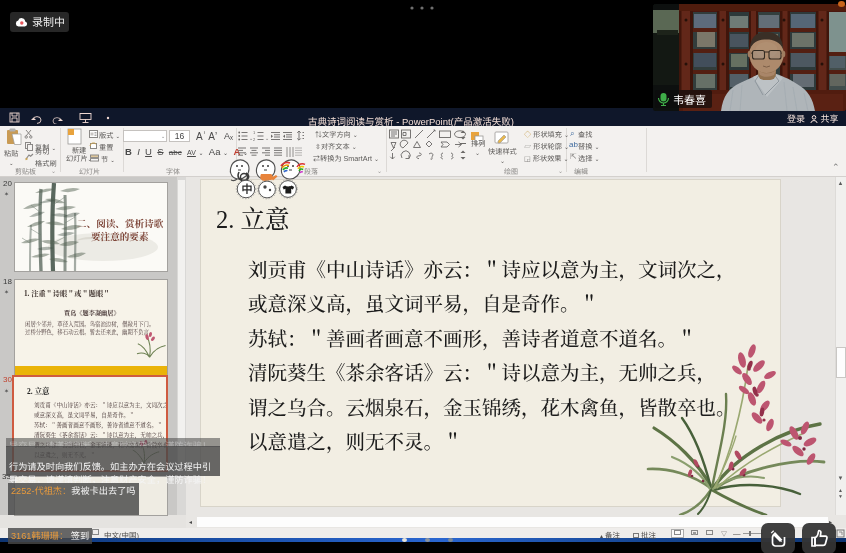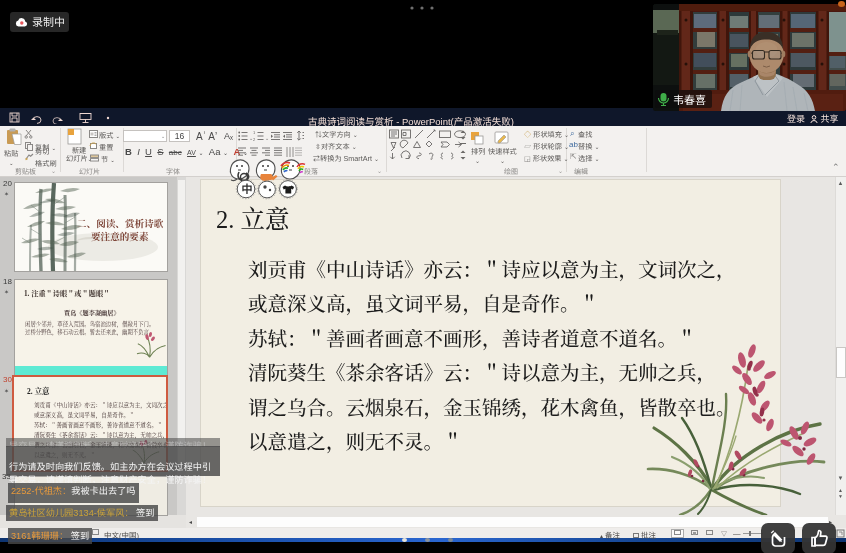--- a/index.html
+++ b/index.html
@@ -20,21 +20,21 @@
 #ribbon{left:0;top:126px;width:846px;height:51px;background:#f3f1ef;border-bottom:1px solid #d3d0cd;
   color:#5c5a58;font-size:8px}
 .gsep{position:absolute;top:2px;height:44px;width:1px;background:#ddaf;background:#dcd9d6}
 .glabel{position:absolute;top:40px;font-size:7px;color:#8a8886}
 .ritem{position:absolute;font-size:7.2px;color:#5c5a58;white-space:nowrap}
 .ibox{position:absolute;background:#fff;border:1px solid #c5c2bf}
 .dlg{position:absolute;top:41px;font-size:6px;color:#9a9896}
 #panel{left:0;top:177px;width:177px;height:338px;background:#c9c8c6;color:#333}
 .thumbnum{position:absolute;left:3px;font-size:8px;color:#3a3a3a;z-index:2}
 .tstar{position:absolute;left:4px;font-size:6px;color:#555;z-index:2}
-.thumb{position:absolute;left:15px;width:152px;background:#5eead4;box-shadow:0 0 0 1px #a3a19e;overflow:hidden;z-index:2}
+.thumb{position:absolute;left:15px;width:152px;background:#eab308;box-shadow:0 0 0 1px #a3a19e;overflow:hidden;z-index:2}
 #pscroll{left:177px;top:177px;width:9px;height:338px;background:#d9d8d6}
 #pthumb{left:178px;top:180px;width:7px;height:283px;background:#f2f1ef}
 #pdown{left:177px;top:518px;width:9px;height:10px;background:#cfcecc;color:#555;font-size:5px;text-align:center;line-height:10px}
 #editor{left:186px;top:177px;width:649px;height:338px;background:#e8e6e3}
 #slide{left:201px;top:180px;width:579px;height:326px;background:#f2eee3;box-shadow:0 0 0 1px #d8d4c9}
 #stitle{left:216px;top:207px;font-size:24.5px;line-height:26px;color:#1c1c1c;font-family:"Liberation Serif","Noto Serif CJK SC",serif;font-weight:500;z-index:2}
 #sbody{left:248px;top:254px;font-size:19.5px;line-height:34.4px;color:#1c1c1c;
   font-family:"Liberation Serif","Noto Serif CJK SC",serif;white-space:nowrap;z-index:2;font-weight:500}
 #orchid{left:640px;top:338px;z-index:3}
 #vsb{left:835px;top:177px;width:11px;height:338px;background:#f1f0ee;border-left:1px solid #dddbd8;z-index:4}
@@ -215,21 +215,21 @@
         <path d="M62 24c2 0 2 2.6 1 3s1 .6 1 1.5-2 1.5-2 1.5" transform="translate(0,0)"></path>
       </g>
     </svg>
     <svg class="abs" style="left:459px;top:3px" width="8" height="33" viewBox="0 0 8 33" fill="#6a6866">
         <path d="M1.5 4l2.5-2.5L6.5 4zM1.5 8h5l-2.5 2.5zM1 14h6v1h-6zM1.5 24l2.5-2.5L6.5 24zM1.5 28h5L4 30.5z"></path>
       </svg>
     <svg class="abs" style="left:470px;top:5px" width="14" height="14" viewBox="0 0 14 14">
       <rect x="1" y="1" width="8" height="8" fill="#e8a33d"></rect>
         <rect x="5" y="5" width="8" height="8" fill="#fff" stroke="#9a9896" stroke-width=".8"></rect>
     </svg>
-    <div class="ritem" style="left:471px;top:20px">排列<br><span style="font-size:6px;margin-left:4px">⌄</span></div>
+    <div class="ritem" style="left:471px;top:12px">排列<br><span style="font-size:6px;margin-left:4px">⌄</span></div>
     <svg class="abs" style="left:494px;top:4px" width="16" height="15" viewBox="0 0 16 15">
       <rect x="1" y="2" width="13" height="11" rx="1" fill="#fff" stroke="#9a9896" stroke-width=".8"></rect>
       <path d="M4 11l6-6 2 2-6 6H4z" fill="#e8b84f" stroke="#9a9896" stroke-width=".6"></path>
     </svg>
     <div class="ritem" style="left:488px;top:20px">快速样式<br><span style="font-size:6px;margin-left:12px">⌄</span></div>
     <div class="ritem" style="left:524px;top:3px"><span style="color:#caa24f">◇</span> 形状填充 <span style="font-size:6px">⌄</span></div>
     <div class="ritem" style="left:524px;top:15px"><span style="color:#8a8886">▱</span> 形状轮廓 <span style="font-size:6px">⌄</span></div>
     <div class="ritem" style="left:524px;top:27px"><span style="color:#8a8886">◲</span> 形状效果 <span style="font-size:6px">⌄</span></div>
     <div class="ritem" style="left:570px;top:2px;font-size:8.5px;color:#3e6a9e">⌕</div>
     <div class="ritem" style="left:578px;top:3px">查找</div>
@@ -600,22 +600,21 @@
         <circle cx="42" cy="39.5" r="9.4"></circle>
         <circle cx="63" cy="39" r="9.4"></circle>
     </g>
     <text x="16.5" y="43" font-size="11" fill="#2e2e2e" font-weight="bold">中</text>
     <circle cx="40" cy="37" r="1.7" fill="#444"></circle>
       <circle cx="45" cy="40" r="1.2" fill="#444"></circle>
     <path d="M60 35.5 l-2.5 1.6 1.2 2.4 1.7 -.8 v4.8 h5.8 v-4.8 l1.7 .8 1.2 -2.4 -2.5 -1.6 c-1.6 1.2 -5 1.2 -6.6 0z" fill="#1c1c1c"></path>
   </svg>
   <div class="chat" style="left:6px;top:438px;width:214px;height:9px;overflow:hidden;background:rgba(72,72,72,.55)"><span style="opacity:.5;color:#ddd">导交易，请谨慎判断，注意财产安全，谨防诈骗！</span></div>
   <div class="chat" style="left:6px;top:446px;width:214px;height:30px;padding-top:15px">行为请及时向我们反馈。如主办方在会议过程中引<br>导交易，请谨慎判断，注意财产安全，谨防诈骗！</div>
-  <div class="chat" style="left:8px;top:483px;height:20px"><span class="cname">2252-代祖杰：</span>我被卡出去了吗</div>
-  <div class="chat" style="left:6px;top:505px;height:16px"><span class="cname2">黄岛社区幼儿园3134-侯军风：</span> 签到</div>
+  <div class="chat" style="left:8px;top:483px;height:32px"><span class="cname">2252-代祖杰：</span>我被卡出去了吗</div>
   <div class="chat" style="left:8px;top:528px;height:16px"><span class="cname">3161韩珊珊：</span> 签到</div>
   <div class="abs fab" style="left:761px;top:523px">
     <svg width="21" height="21" viewBox="0 0 21 21" fill="none" stroke="#fff">
       <path d="M16.5 9 V15 a3 3 0 0 1 -3 3 H7.5 a3 3 0 0 1 -3 -3 V9.5 a3 3 0 0 1 2.2 -2.9" stroke-width="1.7"></path>
       <path d="M5.8 5.3 L13.2 12.9" stroke-width="3.4"></path>
       <path d="M4 3.5 L4.9 4.4" stroke-width="3.4"></path>
       <path d="M13.2 12.9 l1.2 1.4 -1.9 -.5z" fill="#fff" stroke="none"></path>
     </svg>
   </div>
   <div class="abs fab" style="left:802px;top:523px">

